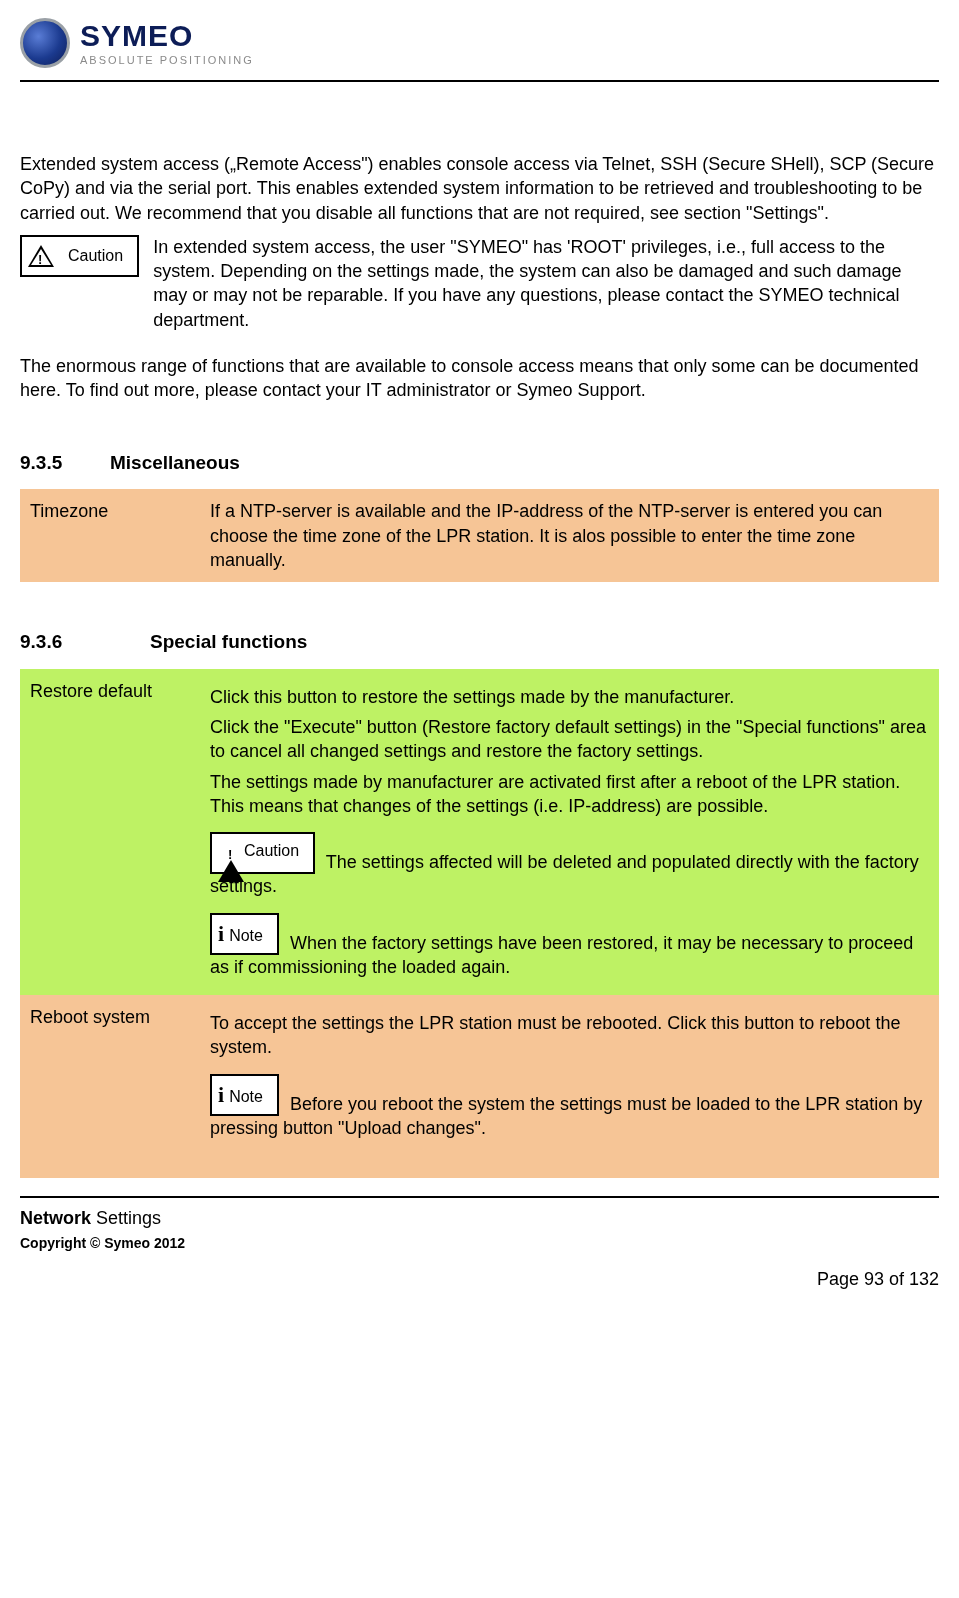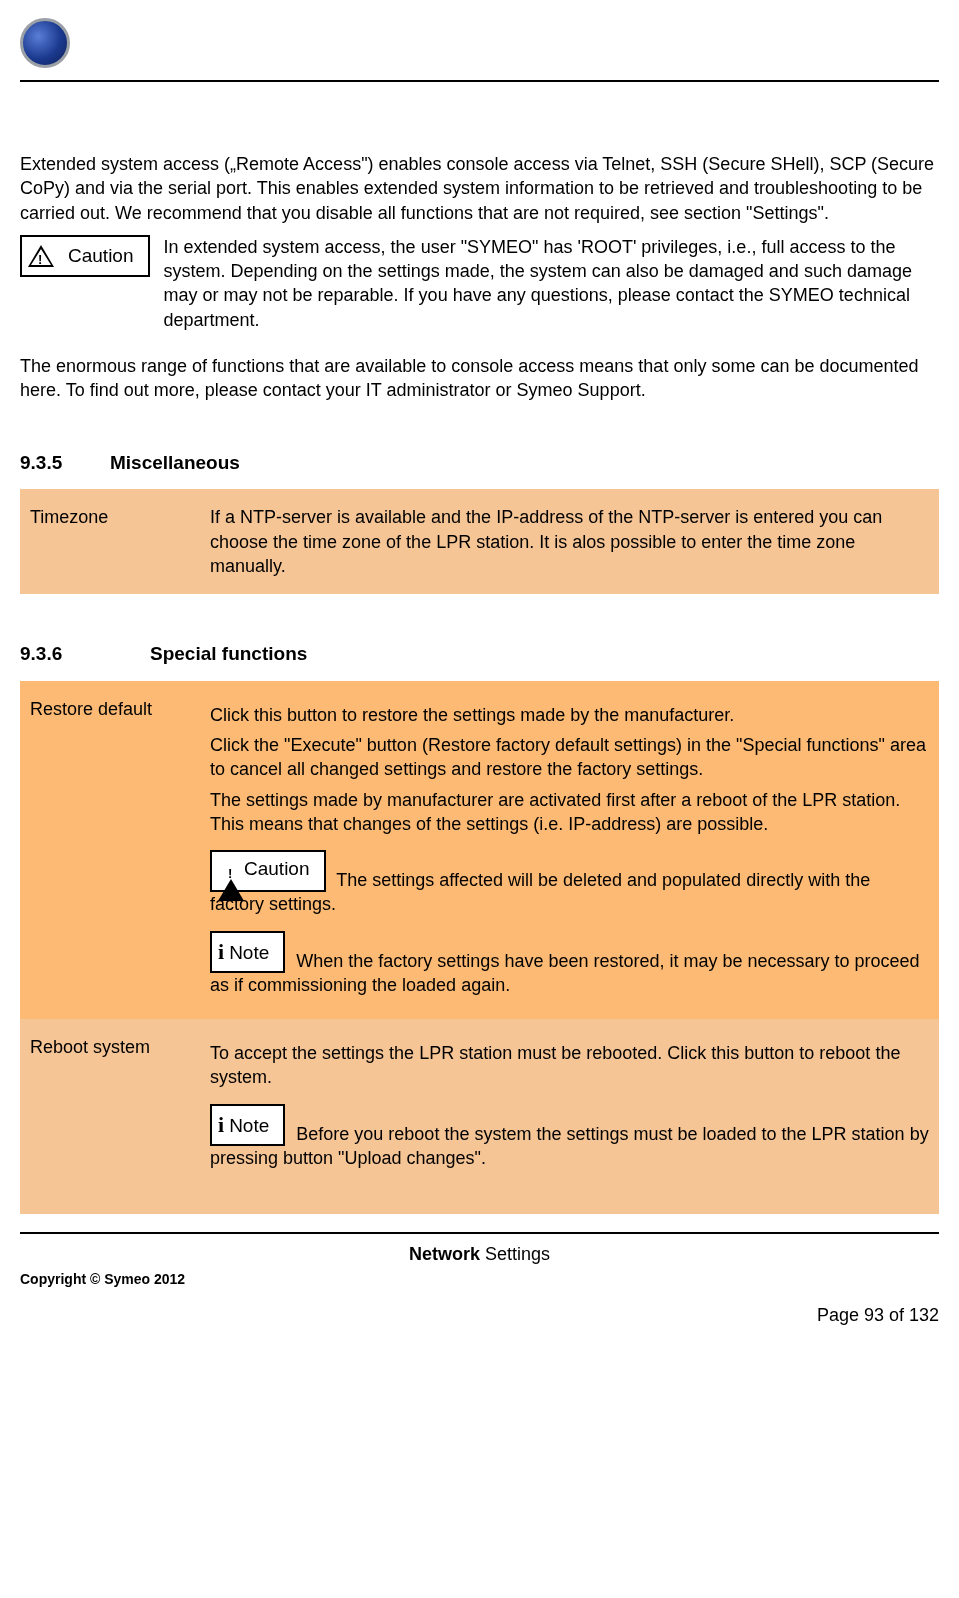--- a/index.html
+++ b/index.html
@@ -63,47 +63,51 @@
   }
   .admon-box .tri .bang {
     position: absolute; left: -3px; top: 6px;
     font-size: 13px; font-weight: bold; z-index: 2;
   }
   .admon-box .info-i {
     font-family: "Times New Roman", serif;
     font-weight: bold; font-size: 22px;
     width: 26px; text-align: center;
   }
-  .admon-box .label { font-size: 19px; }
+  .admon-box .label { font-size: 16px; }
   .section-head { font-weight: bold; font-size: 19px; margin: 20px 0 14px 0; }
   .section-head .num { display: inline-block; width: 90px; margin-top: 27px; }
   .section-head.wide .num { width: 130px; }
   table.info {
     width: 100%; border-collapse: collapse; margin: 4px 0 10px 0;
   }
   table.info td {
-    vertical-align: top; padding: 16px 10px;
+    vertical-align: top; padding: 10px 10px;
   }
   table.info td.label { width: 160px; }
   .peach td { background: #f6c596; }
-  .cream td { background: #fdba74; }
+  .cream td { background: #bef264; }
   .inline-admon { display: inline-block; vertical-align: bottom; margin: 8px 6px 0 0; }
   .para { margin: 6px 0; }
   .bottom-rule { border: none; border-top: 2px solid #000; margin: 18px 0 8px 0; }
-  .footer-center { text-align: center; font-size: 18px; }
+  .footer-center { text-align: left; font-size: 18px; }
   .footer-center b { font-weight: bold; }
   .footer-left { font-size: 14px; font-weight: bold; margin-top: 4px; }
   .footer-right { text-align: right; font-size: 18px; margin-top: 14px; }
 </style>
 </head>
 <body>
 
 <div class="header-row">
   <div class="logo-block">
     <div class="logo-circle"></div>
+    <div class="logo-text">
+      <span class="brand">SYMEO</span>
+      <span class="tagline">ABSOLUTE POSITIONING</span>
+    </div>
   </div>
 </div>
 <hr class="top-rule">
 
 <div class="content">
 
   <p class="para">Extended system access („Remote Access") enables console access via Telnet, SSH (Secure SHell), SCP (Secure CoPy) and via the serial port. This enables extended system information to be retrieved and troubleshooting to be carried out. We recommend that you disable all functions that are not required, see section "Settings".</p>
 
   <div class="caution-row">
     <div>

